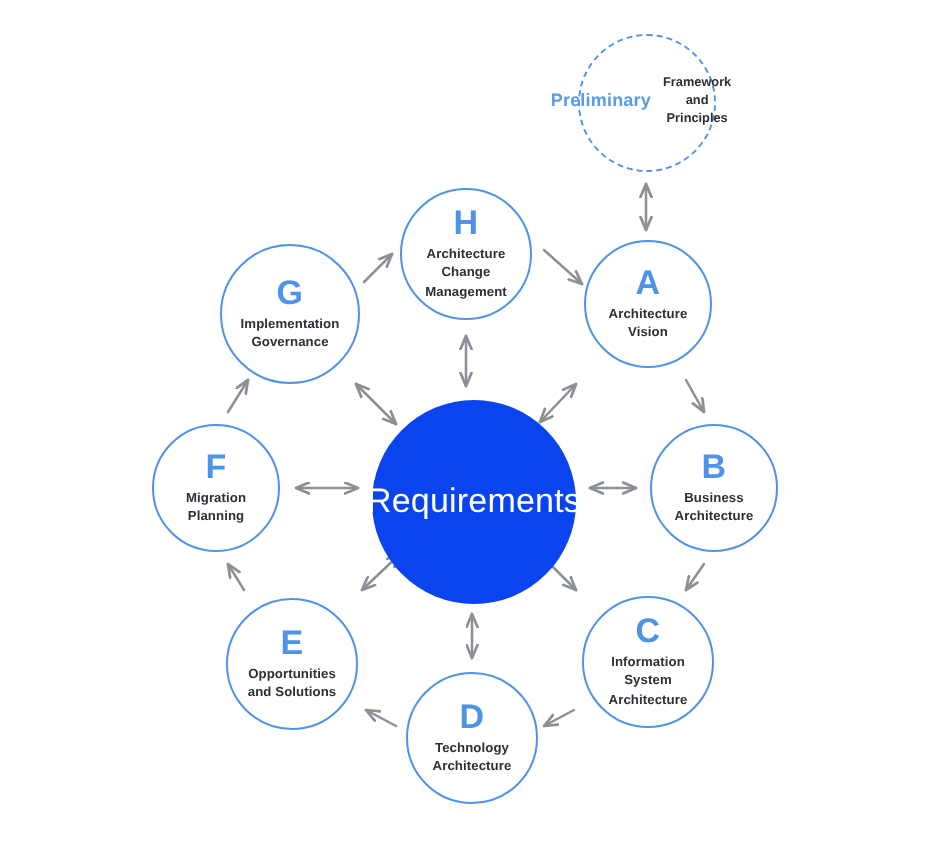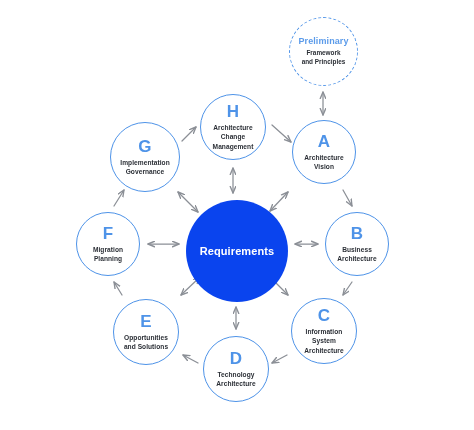--- a/index.html
+++ b/index.html
@@ -73,21 +73,20 @@
     position: absolute;
     box-sizing: border-box;
     left: 289px;
     top: 17px;
     width: 69px;
     height: 69px;
     border-radius: 50%;
     border: 1.6px dashed #4e93e8;
     background: #ffffff;
     display: flex;
-    flex-direction: column;
     align-items: center;
     justify-content: center;
     text-align: center;
     z-index: 3;
   }
   #node-preliminary .prelim-title {
     color: #5b9bea;
     font-size: 9px;
     font-weight: 700;
     line-height: 1;
@@ -112,22 +111,22 @@
     border-radius: 50%;
     background: #0a44ee;
     display: flex;
     align-items: center;
     justify-content: center;
     text-align: center;
     z-index: 4;
   }
   #node-center .center-label {
     color: #ffffff;
-    font-size: 11px;
-    font-weight: 700;
+    font-size: 17px;
+    font-weight: 400;
     letter-spacing: 0.1px;
   }
 </style>
 </head>
 <body>
 
 <div id="diagram-root">
 
   <svg id="arrow-layer" viewBox="0 0 474 430" xmlns="http://www.w3.org/2000/svg">
     <defs>

